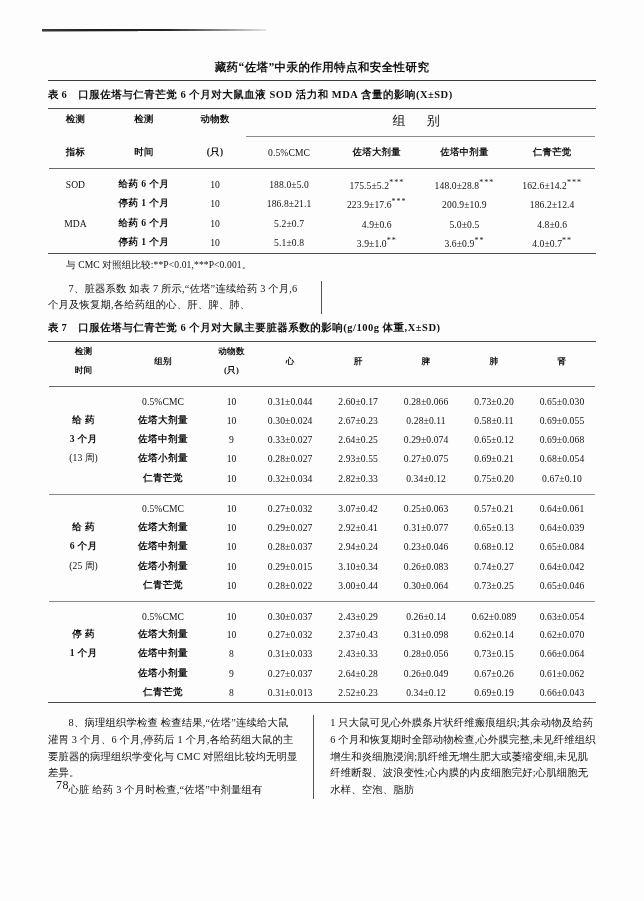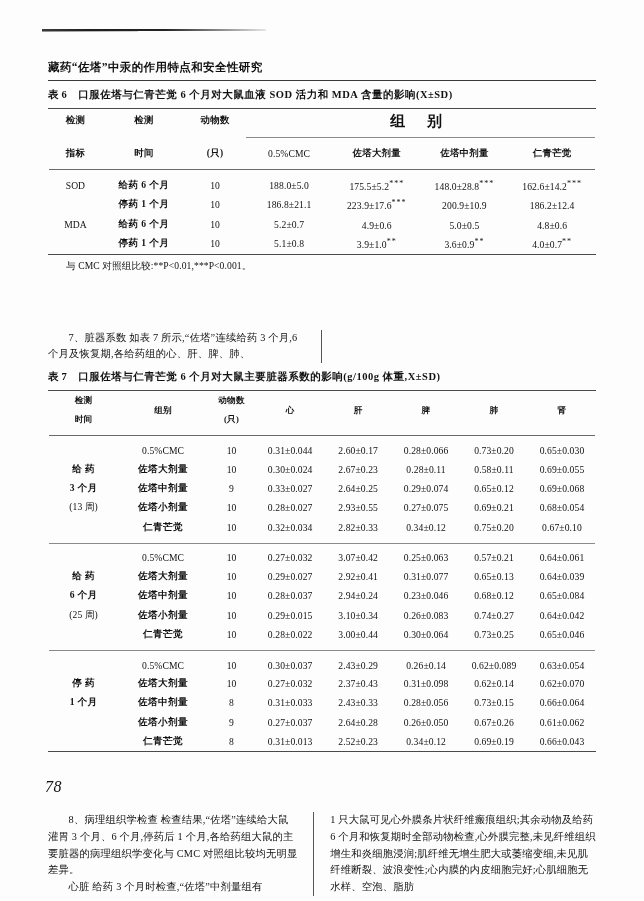--- a/index.html
+++ b/index.html
@@ -30,20 +30,21 @@
     opacity:.8;
   }
 
   .content{
     position:absolute;
     left:48px;top:60px;
     width:548px;
   }
 
   .running-head{
+    text-align:center;
     font-size:11.5px;
     font-weight:bold;
     letter-spacing:.4px;
     margin:0 0 5px 0;
     color:#101010;
   }
 
   .rule-thick{border:0;border-top:1.6px solid #3a3a3a;margin:0;}
   .rule-mid{border:0;border-top:1.1px solid #4a4a4a;margin:0;}
   .rule-thin{border:0;border-top:.8px solid #6a6a6a;margin:0;}
@@ -63,41 +64,41 @@
     font-size:9.6px;
   }
   table.data td,table.data th{
     padding:3.2px 1px;
     text-align:center;
     vertical-align:middle;
     font-weight:normal;
     white-space:nowrap;
   }
   .hdr-cn{font-weight:bold;font-size:9.4px;letter-spacing:.3px;}
-  .hdr-grp{font-weight:bold;font-size:15px;letter-spacing:9px;padding-bottom:1px;}
+  .hdr-grp{font-weight:normal;font-size:13px;letter-spacing:9px;padding-bottom:1px;}
   .num{font-family:"Liberation Serif","DejaVu Serif",serif;letter-spacing:.1px;}
   .star{font-size:8px;vertical-align:super;letter-spacing:1px;}
   .rowlbl{font-weight:bold;letter-spacing:.4px;}
 
   .t6 td{padding:4.6px 1px;}
 
   .footnote{
     font-size:9.6px;
     padding:5px 0 0 18px;
     letter-spacing:.1px;
   }
 
   .two-col{
     display:flex;
     gap:16px;
     font-size:10.3px;
     line-height:1.62;
     padding-top:9px;
   }
-  .two-col .col{width:50%;margin-top:48px;}
+  .two-col .col{width:50%;}
   .two-col.divided .col:first-child{
     border-right:1px solid #555;
     padding-right:15px;
     box-sizing:border-box;
   }
   .two-col.divided .col:last-child{width:50%;}
   .indent{text-indent:2em;}
   .seg{letter-spacing:.2px;}
 
   .t7{font-size:8.6px;}
@@ -105,24 +106,23 @@
   .t7 .hdr-cn{font-size:8.6px;}
   .t7 td.c-time{width:13%;}
   .t7 td.c-grp{width:16%;}
   .t7 td.c-n{width:9%;}
   .t7 td.c-v{width:12.4%;}
 
   .sep-row td{padding:0;}
   .sep-row hr{margin:2.5px 0 2.5px 0;}
   .pagenum{
     position:absolute;
-    left:45px;top:778px;
-    font-size:16px;
+    left:56px;top:778px;
+    font-size:12px;
     letter-spacing:.5px;
-    font-style:italic;
   }
 </style>
 </head>
 <body>
 
 <div class="page">
 
   <div class="scan-streak"></div>
   <div class="scan-streak2"></div>
 
@@ -387,21 +387,21 @@
           <td class="c-v"><span class="num">0.28±0.056</span></td>
           <td class="c-v"><span class="num">0.73±0.15</span></td>
           <td class="c-v"><span class="num">0.66±0.064</span></td>
         </tr>
         <tr>
           <td class="c-time"><span class="num"></span></td>
           <td class="c-grp"><span class="rowlbl">佐塔小剂量</span></td>
           <td class="c-n"><span class="num">9</span></td>
           <td class="c-v"><span class="num">0.27±0.037</span></td>
           <td class="c-v"><span class="num">2.64±0.28</span></td>
-          <td class="c-v"><span class="num">0.26±0.050</span></td>
+          <td class="c-v"><span class="num">0.26±0.049</span></td>
           <td class="c-v"><span class="num">0.67±0.26</span></td>
           <td class="c-v"><span class="num">0.61±0.062</span></td>
         </tr>
         <tr>
           <td class="c-time"></td>
           <td class="c-grp"><span class="rowlbl">仁青芒觉</span></td>
           <td class="c-n"><span class="num">8</span></td>
           <td class="c-v"><span class="num">0.31±0.013</span></td>
           <td class="c-v"><span class="num">2.52±0.23</span></td>
           <td class="c-v"><span class="num">0.34±0.12</span></td>

